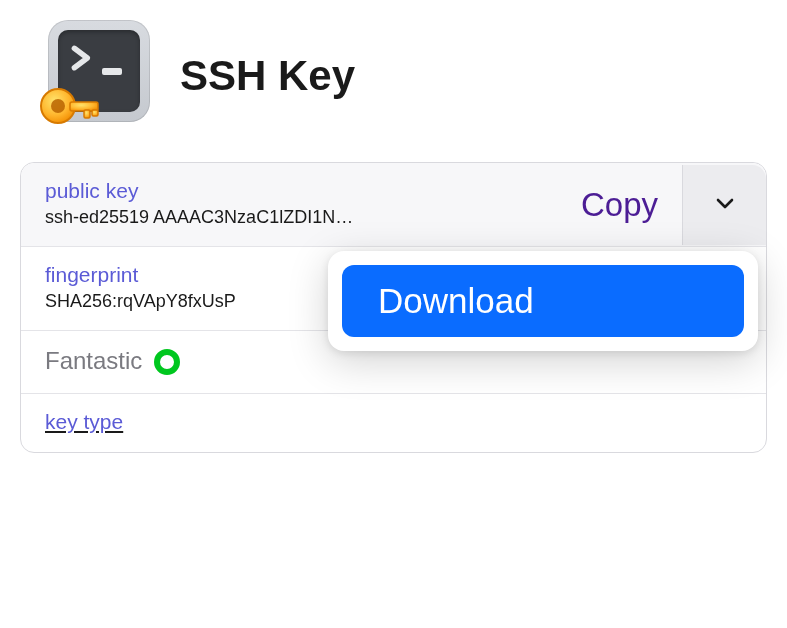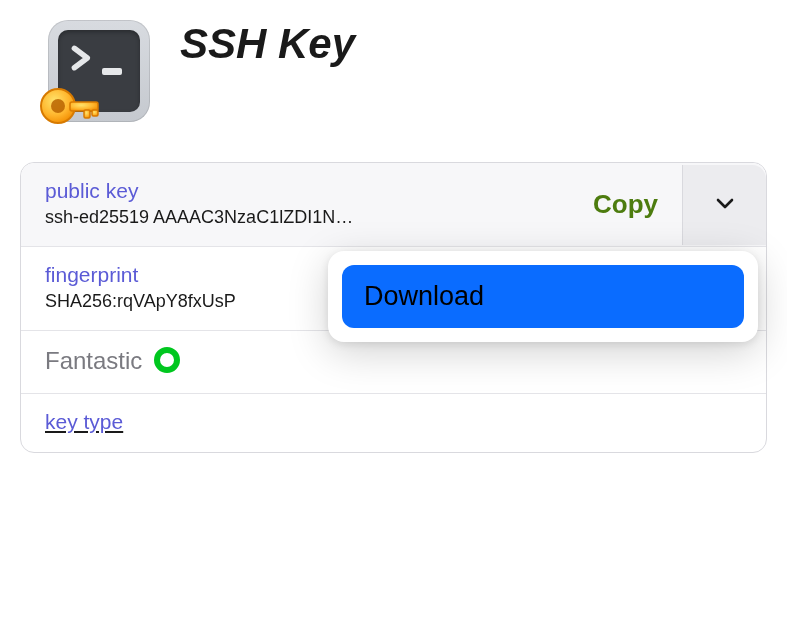--- a/index.html
+++ b/index.html
@@ -6,23 +6,23 @@
     body {
       font-family: -apple-system, BlinkMacSystemFont, "Segoe UI", Helvetica, Arial, sans-serif;
       background: #ffffff;
       width: 787px;
       height: 628px;
       position: relative;
       color: #1a1a1a;
     }
     .header {
       display: flex;
+      align-items: center;
       padding: 20px 20px 30px 40px;
       gap: 28px;
-      font-style: italic;
     }
     .app-icon {
       width: 112px;
       height: 112px;
       position: relative;
       flex-shrink: 0;
     }
     .terminal-bg {
       position: absolute;
       left: 8px; top: 0;
@@ -111,23 +111,23 @@
       line-height: 1;
     }
     .copy-group {
       display: flex;
       align-items: stretch;
       height: 80px;
       margin-top: -16px;
       margin-bottom: -18px;
     }
     .copy-btn {
-      font-size: 26px;
-      font-weight: 700;
-      color: #4d7c0f;
+      font-size: 33px;
+      font-weight: 400;
+      color: #4c1d95;
       padding: 0 24px;
       display: flex;
       align-items: center;
       cursor: pointer;
       background: transparent;
       border: none;
     }
     .chevron-cell {
       width: 84px;
       background: #ececef;
@@ -145,32 +145,32 @@
       width: 430px;
       background: #ffffff;
       border-radius: 16px;
       box-shadow: 0 10px 40px rgba(0,0,0,0.18), 0 2px 8px rgba(0,0,0,0.1);
       padding: 14px;
       z-index: 10;
     }
     .download-btn {
       width: 100%;
       background: #0a6cff;
-      color: #000000;
-      font-size: 27px;
+      color: #ffffff;
+      font-size: 35px;
       font-weight: 400;
       text-align: left;
-      padding: 16px 22px;
+      padding: 16px 36px;
       border: none;
       border-radius: 12px;
       cursor: pointer;
     }
     .strength-group {
       display: flex;
-      align-items: flex-start;
+      align-items: flex-end;
       gap: 12px;
     }
     .strength-label {
       font-size: 24px;
       color: #7a7a80;
     }
     .strength-ring {
       width: 26px; height: 26px;
       border: 6px solid #00c71f;
       border-radius: 50%;

